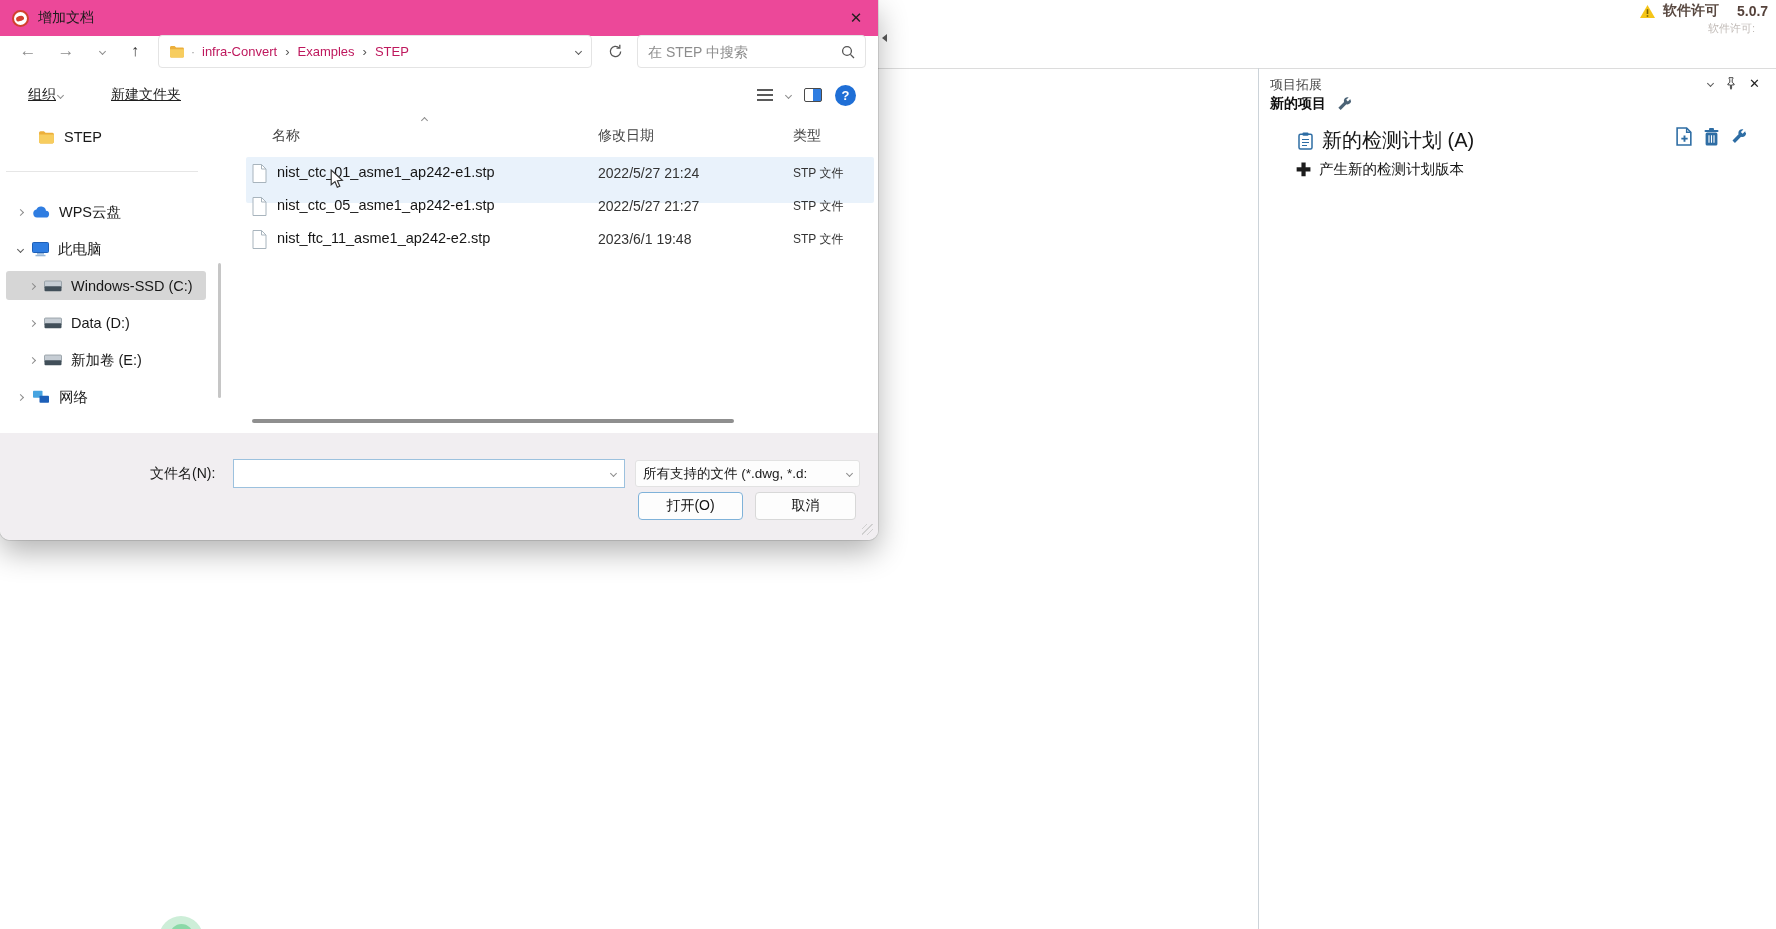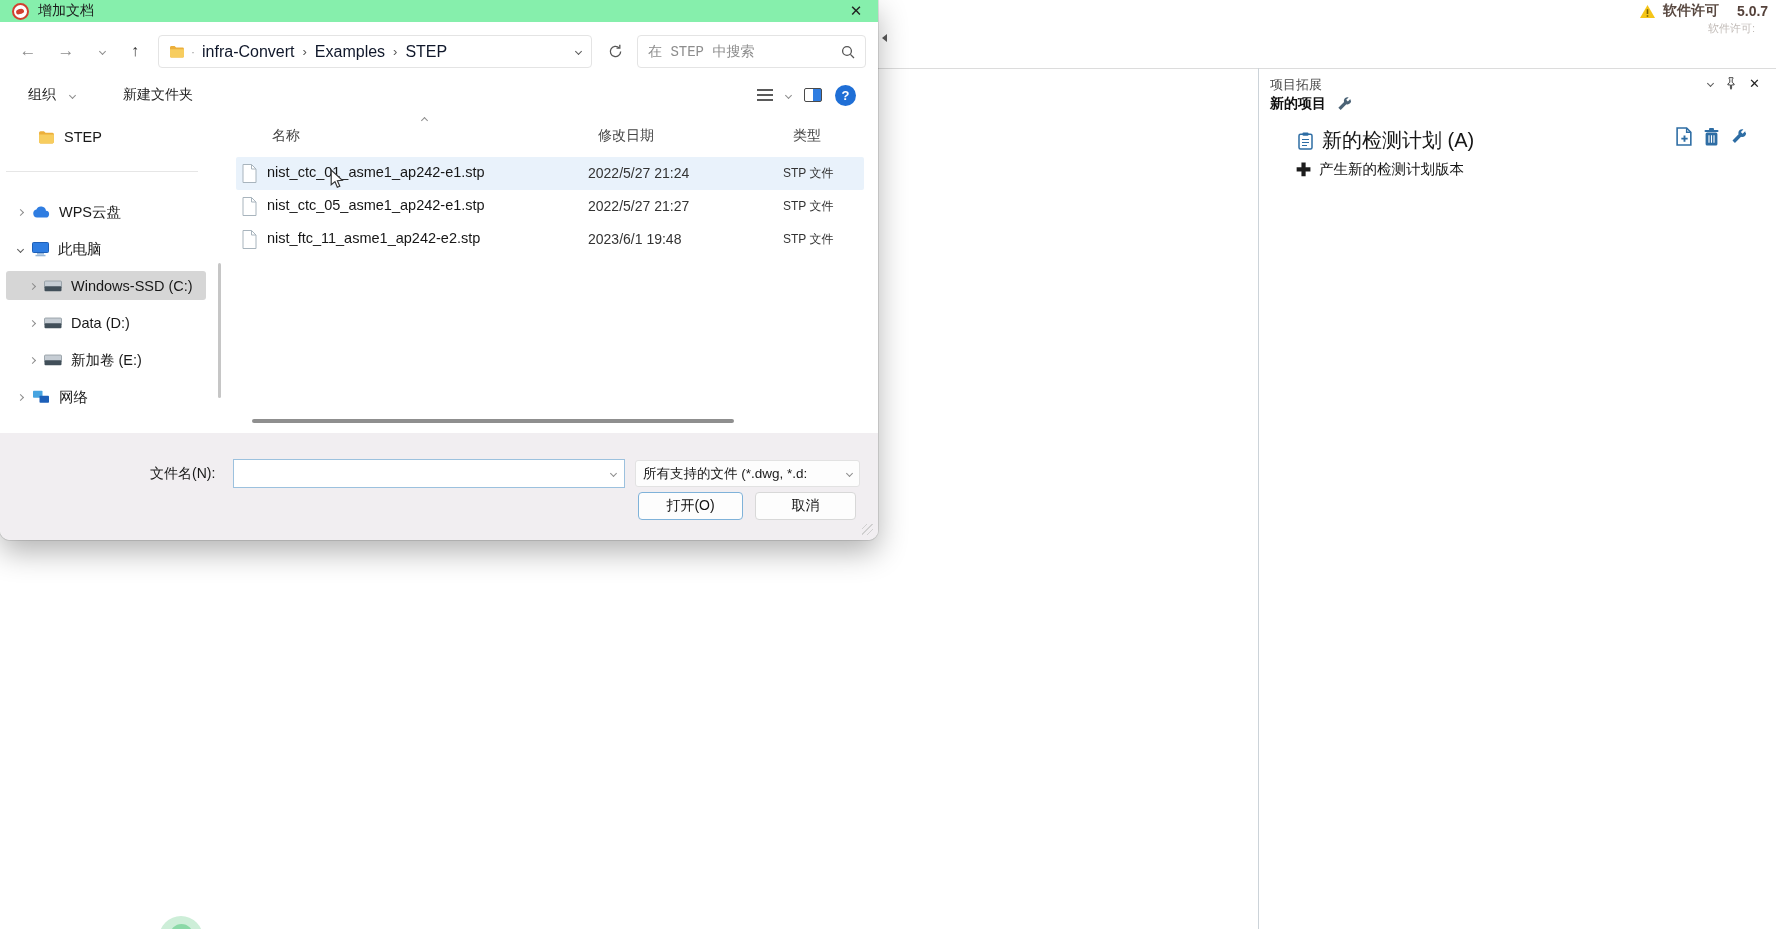--- a/index.html
+++ b/index.html
@@ -31,72 +31,72 @@
   .newver-row .plus { font-size:18px; font-weight:bold; color:#1c1c1c; line-height:1; }
   .newver-row .lbl { font-size:14.5px; color:#161616; }
 
   
   .green-outer { position:absolute; left:159px; top:916px; width:44px; height:44px; border-radius:50%; background:#cdeed8; }
   .green-inner { position:absolute; left:170px; top:924px; width:23px; height:23px; border-radius:50%; background:#8bd9a7; }
 
   
   .dialog { position:absolute; left:0; top:0; width:878px; height:540px; background:#fff;
             border-radius:0 0 10px 10px; box-shadow:0 12px 30px rgba(0,0,0,.30), 0 0 0 1px rgba(0,0,0,.10); z-index:10; }
-  .titlebar { position:absolute; left:0; top:0; width:100%; height:22px; background:#86efac;
+  .titlebar { position:absolute; left:0; top:0; width:100%; height:36px; background:#ec4899;
               display:flex; align-items:center; padding-left:12px;text-align:center; }
   .app-logo { width:17px; height:17px; border-radius:50%; border:2px solid #d2402f; background:#fff; position:relative; }
   .app-logo::after { content:""; position:absolute; left:2px; top:4px; width:8px; height:5px;
                      background:#d2402f; border-radius:50% 50% 40% 40%; transform:rotate(-18deg); }
   .title-text { margin-left:9px; font-size:14px; color:#1b1b1b; }
   .close-btn { margin-left:auto; width:44px; height:30px; display:flex; align-items:center; justify-content:center;
                font-size:15px; color:#1f1f1f; }
 
   .navbar { position:absolute; left:0; top:32px; width:100%; height:38px; }
   .nav-g { position:absolute; top:0; height:38px; display:flex; align-items:center; justify-content:center; }
   .nb-back { left:14px; width:28px; font-size:17px; color:#8d8d8d; }
   .nb-fwd  { left:52px; width:28px; font-size:17px; color:#8d8d8d; }
   .nb-recent { left:92px; width:20px; }
   .nb-up   { left:121px; width:28px; font-size:16px; color:#3a3a3a; }
   .crumb-box { position:absolute; left:158px; top:3px; width:434px; height:33px; background:#fff;
                border:1px solid #e4e4e4; border-radius:4px; display:flex; align-items:center; padding:0 10px; }
   .crumb-dot { color:#9a9a9a; margin:0 7px 0 6px; font-size:12px; }
-  .crumb { font-size:16px; color:#0f172a; }
+  .crumb { font-size:13px; color:#be185d; }
   .crumb-sep { font-size:13px; color:#555; margin:0 8px; }
   .crumb-caret { margin-left:auto; }
   .refresh-btn { position:absolute; left:598px; top:3px; width:34px; height:33px;
                  display:flex; align-items:center; justify-content:center; }
   .search-box { position:absolute; left:637px; top:3px; width:229px; height:33px; background:#fff;
                 border:1px solid #e4e4e4; border-radius:4px; display:flex; align-items:center; padding:0 10px; }
   .search-box input { flex:1; border:none; outline:none; font-size:14px; color:#1a1a1a; background:transparent;
-                      font-family:Liberation Mono, monospace; }
+                      font-family:Liberation Sans, sans-serif; }
   .search-box input::placeholder { color:#8d8d8d; }
 
   .dlg-toolbar { position:absolute; left:0; top:74px; width:100%; height:42px; display:flex; align-items:center; }
-  .tb-item { display:flex; align-items:center; gap:14px; font-size:14px; color:#1f1f1f; }
+  .tb-item { display:flex; align-items:center; gap:2px; font-size:14px; color:#1f1f1f;text-decoration:underline; }
   .tb-organize { margin-left:28px; }
   .tb-newfolder { margin-left:48px; }
   .tb-right { margin-left:auto; margin-right:22px; display:flex; align-items:center; gap:13px; }
   .icon-list { width:16px; height:12px;
                background-image:linear-gradient(#5a5a5a 2px, transparent 2px); background-size:16px 5px; }
   .icon-pane { width:18px; height:14px; border:1.5px solid #4a4a4a; border-radius:2px;
                background:linear-gradient(90deg,#ffffff 50%, #2f7de1 50%); }
   .icon-help { width:21px; height:21px; border-radius:50%; background:#1f6fd6; color:#fff; font-size:13px;
                font-weight:bold; display:flex; align-items:center; justify-content:center; }
 
   
   .sb-row { position:absolute; display:flex; align-items:center; gap:9px; height:28px;
             font-size:14.5px; color:#191919; }
   .sb-sep { position:absolute; left:6px; top:171px; width:192px; height:1px; background:#e6e6e6; }
   .sb-selected { position:absolute; left:6px; top:271px; width:200px; height:29px; background:#d6d6d6; border-radius:3px; }
   .sb-scroll { position:absolute; left:218px; top:263px; width:3px; height:135px; background:#c6c6c6; border-radius:2px; }
 
   
   .col-hdr { position:absolute; top:127px; font-size:14px; color:#454545; }
   .sort-caret { position:absolute; left:422px; top:118px; }
-  .file-row { position:absolute; left:236px; width:628px; height:33px; }
+  .file-row { position:absolute; left:246px; width:628px; height:46px; }
   .file-row.hl { background:#e9f2fb; border-radius:2px; }
   .file-row .doc { position:absolute; left:6px; top:7px; }
   .file-row .name { position:absolute; left:31px; top:7px; font-size:14.5px; color:#161616; }
   .file-row .date { position:absolute; left:352px; top:8px; font-size:14px; color:#333; }
   .file-row .type { position:absolute; left:547px; top:8px; font-size:12px; color:#333; }
   .cursor { position:absolute; left:330px; top:169px; z-index:6; }
   .h-scroll { position:absolute; left:252px; top:419px; width:482px; height:4px; background:#8f8f8f; border-radius:2px; }
 
   
   .dlg-footer { position:absolute; left:0; top:433px; width:100%; height:107px; background:#f1eef1;

